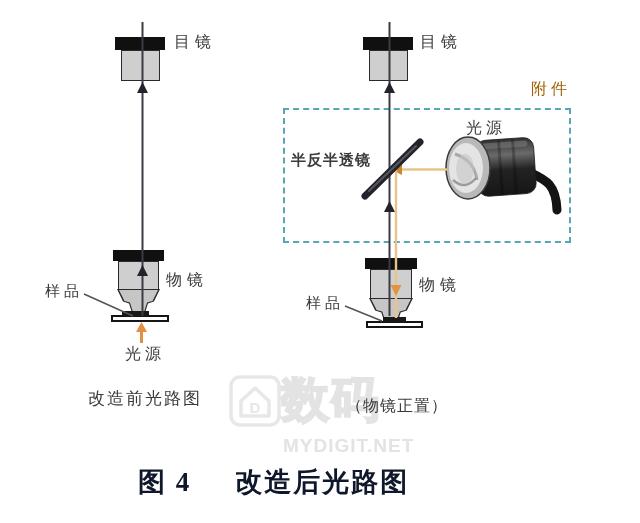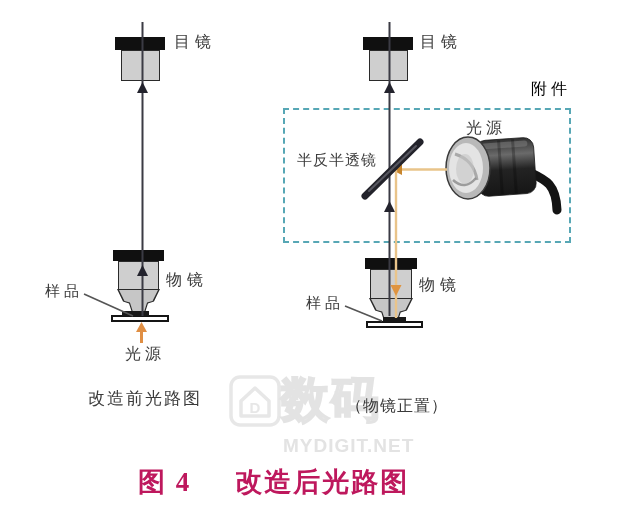--- a/index.html
+++ b/index.html
@@ -11,30 +11,30 @@
   .cap{background:#101010;}
   .tube{background:#cfcfcf;border:1px solid #2a2a2a;box-sizing:border-box;}
   .nose{background:#c6c6c6;clip-path:polygon(0% 0%,100% 0%,86% 52%,72% 60%,65% 100%,35% 100%,28% 60%,14% 52%);}
   .nose-edge{background:#2a2a2a;clip-path:polygon(0% 0%,100% 0%,86% 52%,72% 60%,65% 100%,35% 100%,28% 60%,14% 52%);}
   .slide{background:#ffffff;border:2px solid #151515;box-sizing:border-box;}
   .sample{background:#181818;}
   .label{position:absolute;z-index:3;color:#3b3b3b;font-size:16px;letter-spacing:5px;white-space:nowrap;text-align:right;}
   .label-sm{position:absolute;z-index:3;color:#3b3b3b;font-size:15px;letter-spacing:1px;white-space:nowrap;}
   .caption{position:absolute;z-index:3;color:#3a3a3a;font-size:17px;letter-spacing:2px;white-space:nowrap;}
   #dashed-box{position:absolute;left:283px;top:108px;width:288px;height:135px;border:2px dashed #57a7b5;box-sizing:border-box;z-index:0;}
-  #attachment-label{position:absolute;left:531px;top:79px;color:#000000;font-size:16px;letter-spacing:4px;z-index:3;}
+  #attachment-label{position:absolute;left:531px;top:79px;color:#a16207;font-size:16px;letter-spacing:4px;z-index:3;}
   #diagram-svg{position:absolute;left:0;top:0;z-index:2;}
   #flashlight{position:absolute;left:443px;top:128px;z-index:2;}
   #watermark{position:absolute;left:228px;top:372px;width:180px;height:72px;z-index:1;}
   #wm-cn{position:absolute;left:53px;top:-4px;font-size:48px;font-weight:bold;letter-spacing:2px;
      color:#f6f6f6;-webkit-text-stroke:2px #e3e3e3;font-family:"Liberation Sans","DejaVu Sans",sans-serif;}
   #wm-site{position:absolute;left:55px;top:46px;font-size:19px;font-weight:bold;letter-spacing:1px;color:#e3e3e3;
      font-family:"Liberation Sans","DejaVu Sans",sans-serif;margin-top:17px;}
   #figure-caption{position:absolute;left:138px;top:464px;z-index:3;display:flex;gap:44px;
-     font-size:27px;font-weight:bold;color:#be185d;letter-spacing:2px;white-space:nowrap;}
+     font-size:27px;font-weight:bold;color:#0f172a;letter-spacing:2px;white-space:nowrap;}
   .caption2{line-height:20px;}
 </style>
 </head>
 <body>
 
 <div id="canvas">
 
   <div id="dashed-box"></div>
 
   <div id="watermark">
@@ -120,21 +120,21 @@
 
   <div class="label" style="left:174px;top:32px;">目镜</div>
   <div class="label" style="left:166px;top:270px;">物镜</div>
   <div class="label" style="left:45px;top:282px;font-size:15px;letter-spacing:4px;">样品</div>
   <div class="label" style="left:125px;top:344px;letter-spacing:4px;">光源</div>
   <div class="caption" style="left:88px;top:387px;text-align:center;">改造前光路图</div>
 
   <div class="label" style="left:420px;top:32px;">目镜</div>
   <div id="attachment-label">附件</div>
   <div class="label" style="left:466px;top:118px;letter-spacing:4px;">光源</div>
-  <div class="label-sm" style="left:297px;top:151px;">半反半透镜</div>
+  <div class="label-sm" style="left:291px;top:151px;font-weight:bold;">半反半透镜</div>
   <div class="label" style="left:419px;top:275px;">物镜</div>
   <div class="label" style="left:306px;top:294px;font-size:15px;letter-spacing:4px;">样品</div>
   <div class="caption caption2" style="left:346px;top:396px;font-size:16px;letter-spacing:1px;">（物镜正置）</div>
 
   <div id="figure-caption">
     <span>图 4</span>
     <span>改造后光路图</span>
   </div>
 
 </div>

